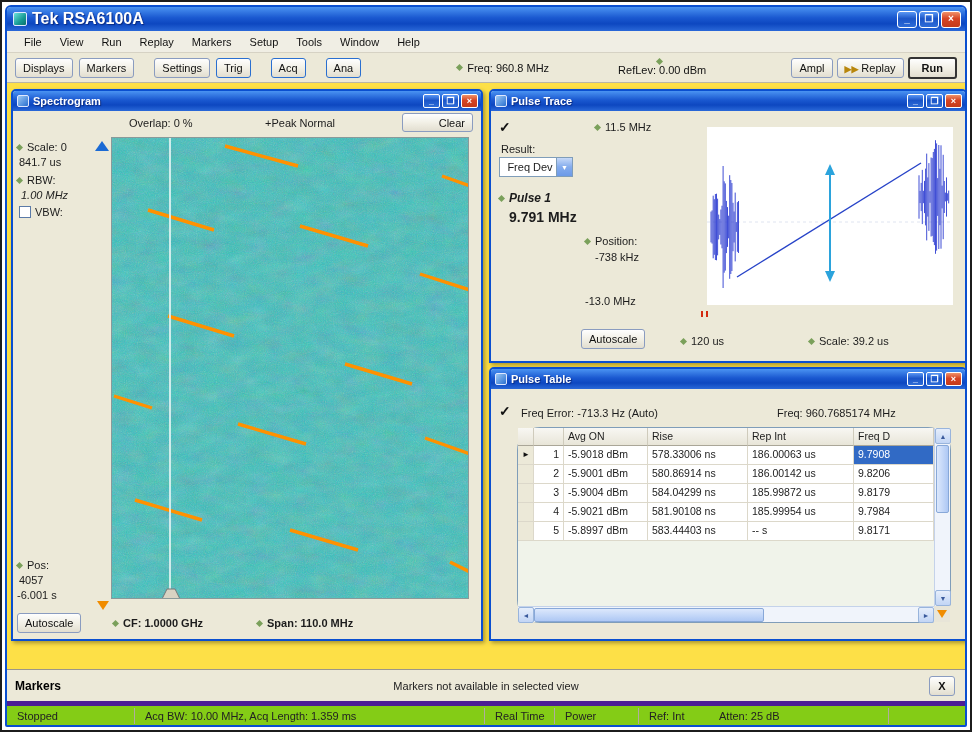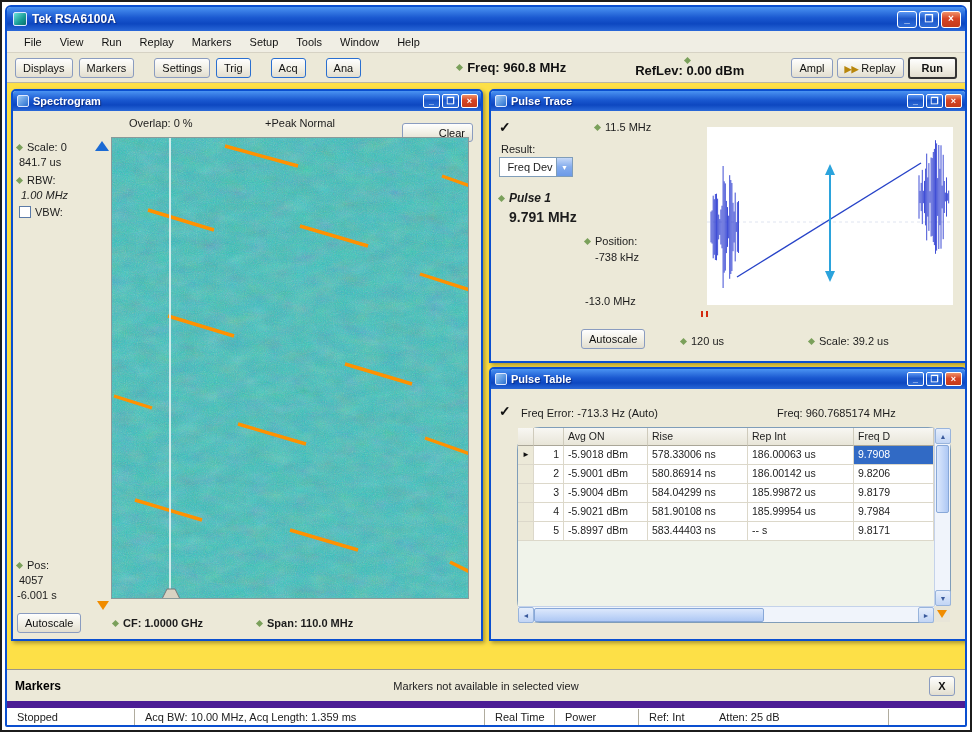--- a/index.html
+++ b/index.html
@@ -5,37 +5,37 @@
   * { box-sizing: border-box; margin: 0; padding: 0; }
   body { font-family: "Liberation Sans", sans-serif; background:#fff; }
   .screen { position:relative; width:972px; height:732px; background:#fff; border:2px solid #1c1c1c; padding:3px; }
   .app { height:100%; display:flex; flex-direction:column; border:2px solid #0a4fd0; border-radius:6px 6px 2px 2px; overflow:hidden; background:#ece9d8; }
 
   
   .titlebar { height:24px; display:flex; align-items:center; padding:0 4px 0 6px;
     background:linear-gradient(180deg,#4a93f2 0%,#1a58d0 45%,#0d47c0 70%,#2a68d8 100%); }
   .app-icon { width:14px; height:14px; margin-right:5px; border:1px solid #dfe8ff; border-radius:2px;
     background:linear-gradient(135deg,#6fe3dc,#169a94 60%,#0c6f6a); flex:none; }
-  .title-text { color:#fff; font-weight:bold; font-size:12px; text-shadow:1px 1px 1px #0a2a80; flex:1; }
+  .title-text { color:#fff; font-weight:bold; font-size:16px; text-shadow:1px 1px 1px #0a2a80; flex:1; }
   .win-btns { display:flex; gap:2px; }
   .wbtn { width:20px; height:17px; border-radius:3px; border:1px solid #fff; color:#fff; font-size:10px; font-weight:bold;
     display:flex; align-items:center; justify-content:center; line-height:1;
     background:linear-gradient(#5a97f4,#1b55c8 45%,#2e6cd8); }
   .wbtn.close { background:linear-gradient(#f0926a,#d64424 45%,#c43a1a); }
   .win-btns.small .wbtn { width:17px; height:14px; font-size:9px; border-radius:2px; }
 
   
   .menubar { height:22px; display:flex; align-items:center; background:#f0eee4; border-bottom:1px solid #d6d2c4; padding-left:8px; }
   .menu-item { font-size:11px; padding:0 9px; color:#111; cursor:default; }
   .toolbar { height:30px; display:flex; align-items:center; background:#ece9d8; border-bottom:1px solid #b9b5a7; padding:0 8px; }
   .xp-btn { font-family:"Liberation Sans",sans-serif; font-size:11px; color:#111; height:20px; padding:0 7px;
     background:linear-gradient(#fefefe,#f2f0e6 50%,#e2ded0); border:1px solid #8a9cc0; border-radius:3px; cursor:default; }
   .xp-btn.blue { border-color:#2a6fd0; }
   .xp-btn.run { font-weight:bold; border:2px solid #333; height:22px; padding:0 12px; }
-  .tb-label { font-size:13px; font-weight:bold; color:#111;text-align:center; }
+  .tb-label { font-size:11px; font-weight:normal; color:#111;text-align:center; }
   .ind { display:inline-block; width:5px; height:5px; background:#7aa05a; transform:rotate(45deg); margin-right:5px; flex:none; }
   .gap6 { margin-left:6px; } .gap3 { margin-left:20px; }
   .replay-ic { color:#b8860b; font-size:9px; font-weight:bold; margin-right:3px; }
 
   
   .workspace { position:relative; flex:1; background:#fde047; overflow:hidden; }
   .window { position:absolute; border:2px solid #0a4fd0; border-radius:5px 5px 0 0; background:#ece9d8; box-shadow:2px 2px 4px rgba(0,0,0,.35); }
   .wtitle { height:20px; display:flex; align-items:center; padding:0 3px 0 4px; border-radius:3px 3px 0 0;
     background:linear-gradient(180deg,#4a93f2 0%,#1a58d0 45%,#0d47c0 70%,#2a68d8 100%); }
   .wicon { width:12px; height:12px; margin-right:4px; border:1px solid #dfe8ff; border-radius:2px;
@@ -80,21 +80,21 @@
   .corner .tri { width:0; height:0; border-left:5px solid transparent; border-right:5px solid transparent; border-top:8px solid #f08c00; }
 
   
   .redtick { position:absolute; width:2px; height:6px; background:#d42a10; }
 
   
   .markersbar { position:relative; height:32px; background:#ece9d8; border-top:1px solid #9a968a; display:flex; align-items:center; padding:0 8px; }
   .mb-title { font-size:12px; font-weight:bold; width:140px; }
   .mb-msg { position:absolute; left:0; right:0; text-align:center; font-size:11px; color:#222; }
   .mb-close { position:absolute; right:10px; width:26px; font-weight:bold; }
-  .statusbar { height:24px; background:#ffffff; border-top:7px solid #4c1d95; display:flex; align-items:center; font-size:11px; color:#222; }
+  .statusbar { height:24px; background:#84cc16; border-top:5px solid #4c1d95; display:flex; align-items:center; font-size:11px; color:#222; }
   .seg { padding:0 10px; height:16px; display:flex; align-items:center; border-right:1px solid #b0ac9e; white-space:nowrap; overflow:hidden; }
 </style>
 </head>
 <body>
 
 <div class="screen">
   <div class="app">
 
     <div class="titlebar">
       <span class="app-icon"></span>
@@ -150,21 +150,21 @@
           <span class="wtitle-text">Spectrogram</span>
           <span class="win-btns small">
             <span class="wbtn">_</span>
             <span class="wbtn">❐</span>
             <span class="wbtn close">×</span>
           </span>
         </div>
         <div class="wbody">
           <span class="abs" style="left:116px;top:6px;">Overlap: 0 %</span>
           <span class="abs" style="left:252px;top:6px;">+Peak Normal</span>
-          <button class="xp-btn abs" style="right:8px;top:12px;height:19px;padding-left:36px;">Clear</button>
+          <button class="xp-btn abs" style="right:8px;top:2px;height:19px;padding-left:36px;">Clear</button>
 
           <span class="abs row" style="left:4px;top:30px;">
             <i class="ind"></i>
             <span>Scale: 0</span>
           </span>
           <span class="abs" style="left:6px;top:45px;">841.7 us</span>
           <span class="abs row" style="left:4px;top:63px;">
             <i class="ind"></i>
             <span>RBW:</span>
           </span>

